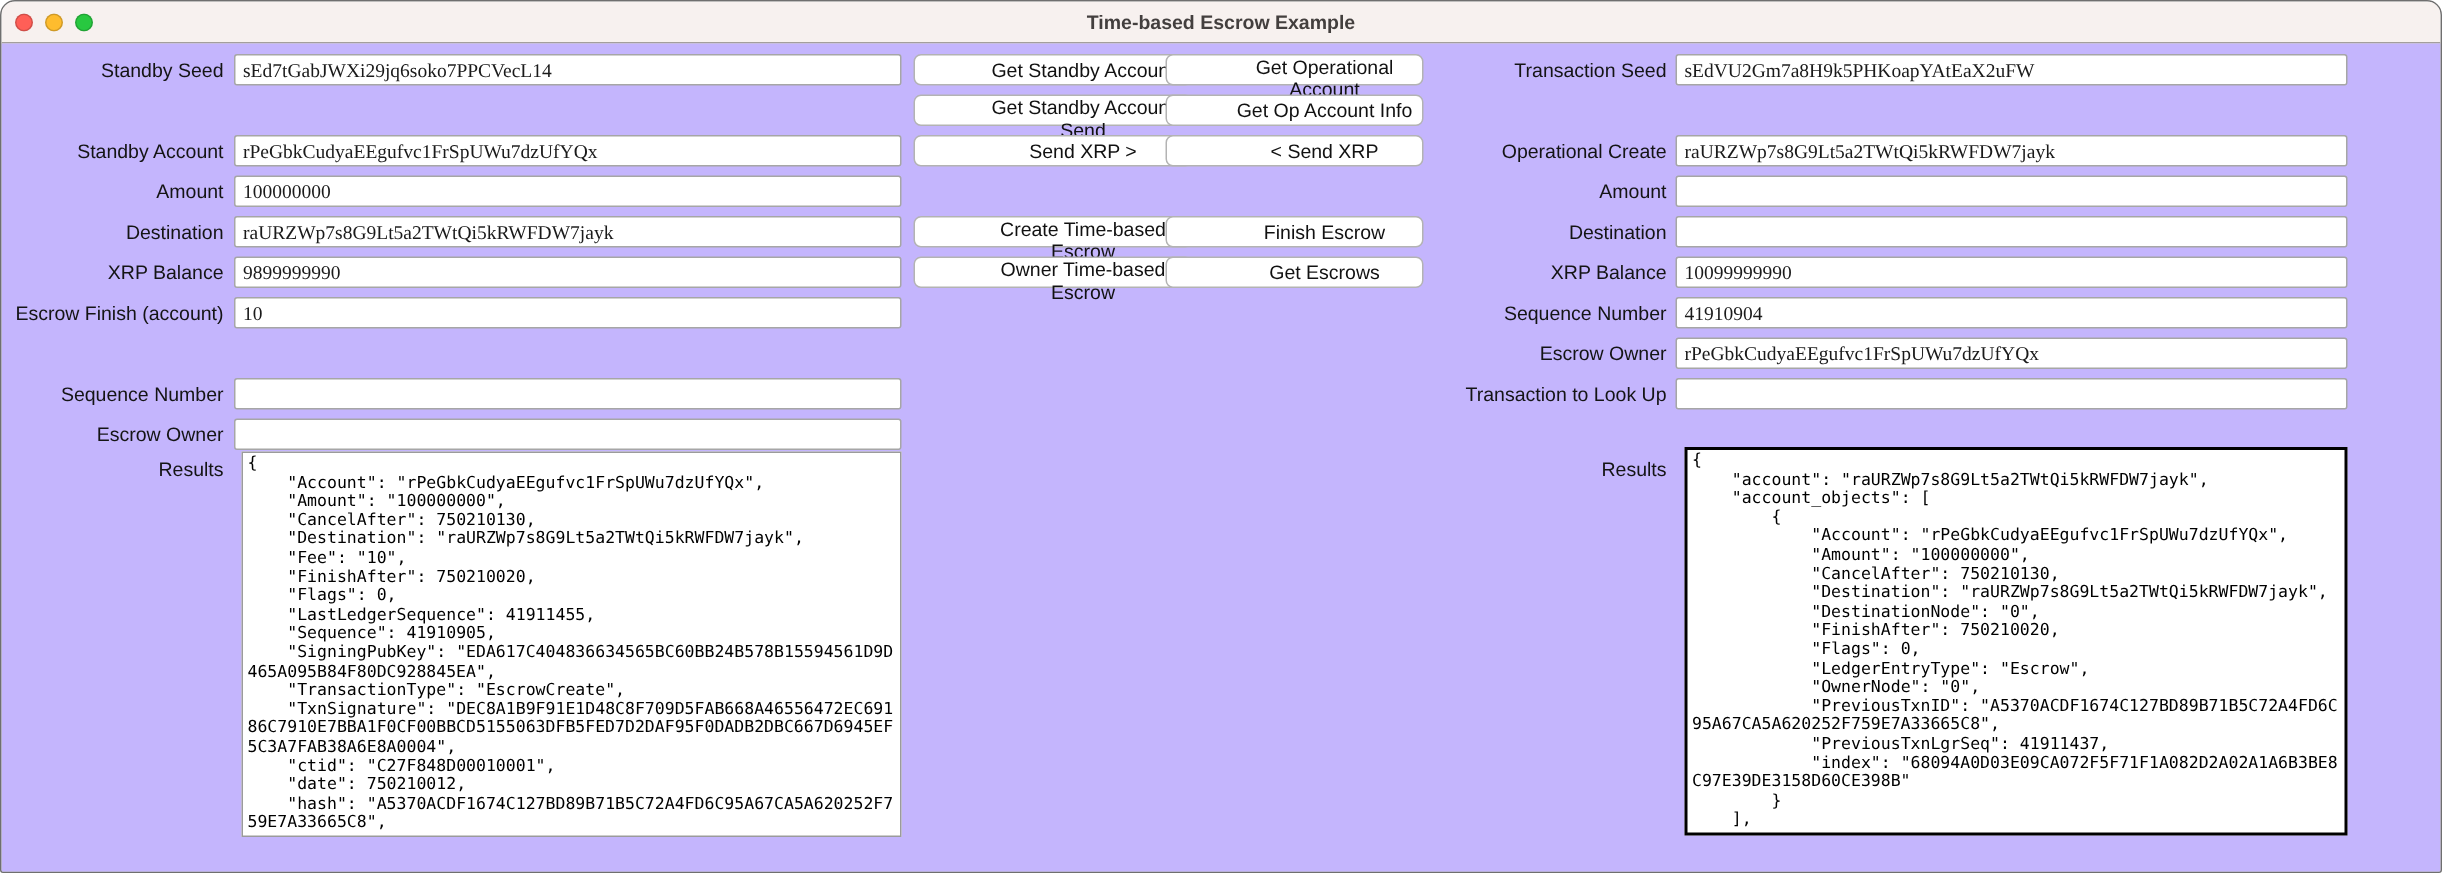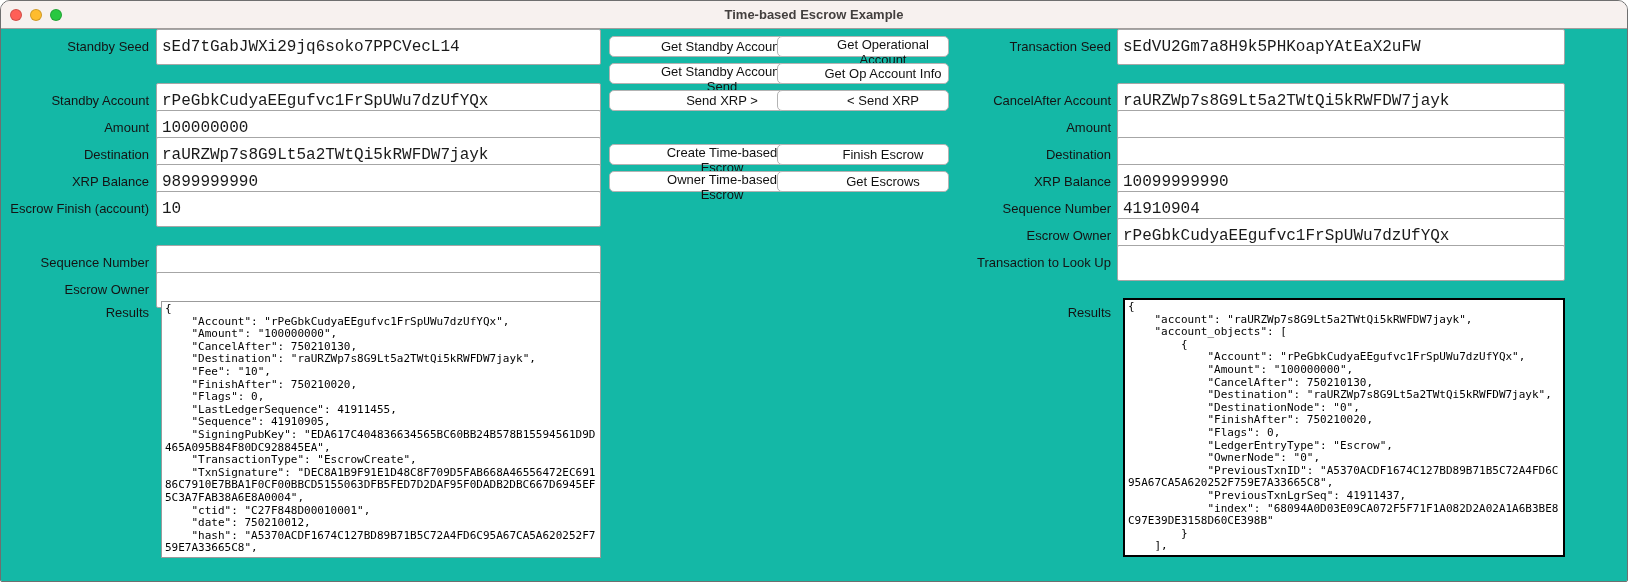--- a/index.html
+++ b/index.html
@@ -25,33 +25,33 @@
     position: absolute; left: 9px; top: 50%;
     transform: translateY(-50%);
     display: flex; gap: 8px;
   }
   .tl { width: 12px; height: 12px; border-radius: 50%; display: inline-block; border: 0.5px solid rgba(0,0,0,0.18); }
   .tl.red    { background: #ff5f57; }
   .tl.yellow { background: #febc2e; }
   .tl.green  { background: #28c840; }
   .title { font-size: 13px; font-weight: 700; color: #433f3e; }
 
-  .content { position: relative; height: 553px; background: #14b8a6; }
+  .content { position: relative; height: 553px; background: #c4b5fd; }
 
   .frow { position: absolute; height: 21px; display: flex; align-items: center; }
   .lrow { left: 0; width: 600px; }
   .rrow { left: 964px; width: 600px; }
   .flabel { font-size: 13px; color: #141414; text-align: right; flex: none; }
   .lrow .flabel { width: 155px; padding-right: 7px; }
   .rrow .flabel { width: 152px; padding-right: 6px; }
   .finput {
-    flex: 1; height: 36px;
+    flex: 1; height: 21px;
     border: 1px solid #a6a6a6; border-radius: 2px;
     background: #ffffff; color: #1a1a1a;
-    font-family: Liberation Mono, monospace; font-size: 16px;
+    font-family: Liberation Serif, serif; font-size: 13px;
     padding: 0 5px; outline: none;
   }
 
   .mbtn {
     position: absolute; height: 21px;
     background: #ffffff;
     border: 1px solid #b3b3b3; border-radius: 5px;
     font-family: "Liberation Sans", sans-serif; font-size: 13px; color: #111;
     text-align: center; cursor: default; padding-left: 40px;
   }
@@ -155,21 +155,21 @@
     <button class="mbtn colA" style="top:115px">Create Time-based Escrow</button>
     <button class="mbtn colB" style="top:115px">Finish Escrow</button>
     <button class="mbtn colA" style="top:142px">Owner Time-based Escrow</button>
     <button class="mbtn colB" style="top:142px">Get Escrows</button>
 
     <div class="frow rrow" style="top:7px">
       <label class="flabel">Transaction Seed</label>
       <input class="finput" spellcheck="false" value="sEdVU2Gm7a8H9k5PHKoapYAtEaX2uFW" style="">
     </div>
     <div class="frow rrow" style="top:61px">
-      <label class="flabel">CancelAfter Account</label>
+      <label class="flabel">Operational Create</label>
       <input class="finput" spellcheck="false" value="raURZWp7s8G9Lt5a2TWtQi5kRWFDW7jayk" style="">
     </div>
     <div class="frow rrow" style="top:88px">
       <label class="flabel">Amount</label>
       <input class="finput" spellcheck="false" value="" style="">
     </div>
     <div class="frow rrow" style="top:115px">
       <label class="flabel">Destination</label>
       <input class="finput" spellcheck="false" value="" style="">
     </div>

